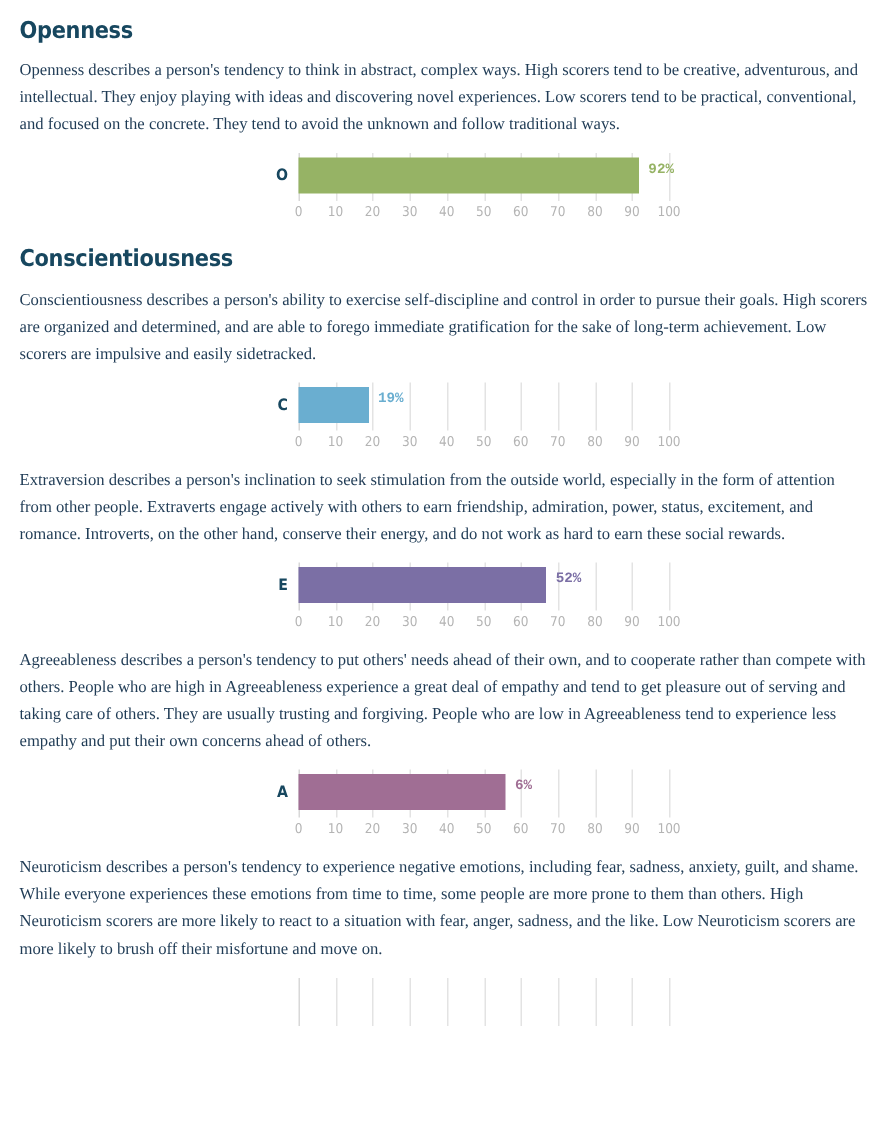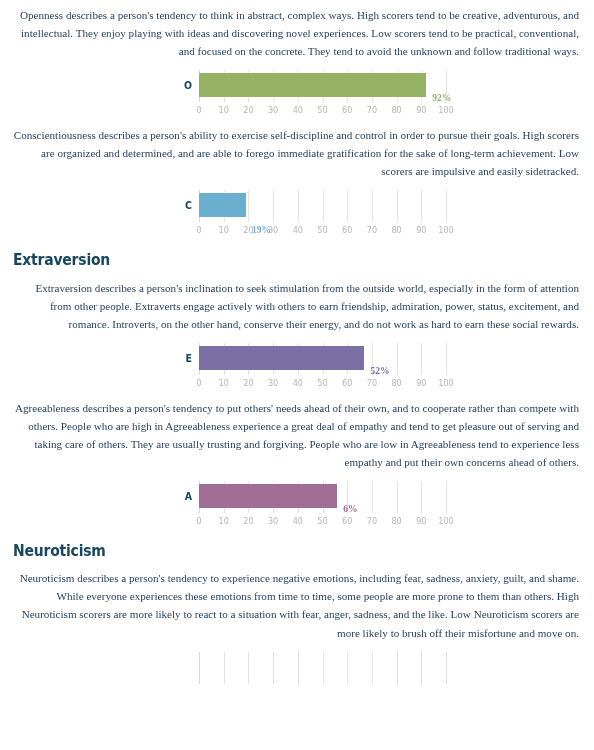--- a/index.html
+++ b/index.html
@@ -33,21 +33,21 @@
     padding: 10px 0 2px 0;
     line-height: 1.3;
   }
   .trait-desc {
     font-family: "Liberation Serif", serif;
     font-size: 11.1px;
     line-height: 1.63;
     color: #1f3b55;
     margin: 6px 0 0 0;
     padding: 0;
-    text-align: right;
+    text-align: left;
     max-width: 566px;
   }
   .chart-wrap {
     margin: 10px 0 0 0;
     padding: 0;
     position: relative;
     height: 50px;
   }
   .chart {
     position: relative;
@@ -82,22 +82,22 @@
     background: #e3e3e3;
   }
   .bar {
     position: absolute;
     left: 0;
     top: 3px;
     height: 24px;
   }
   .bar-value {
     position: absolute;
-    top: 22px;
-    font-family: Liberation Serif, serif;
+    top: 4px;
+    font-family: Liberation Mono, monospace;
     font-weight: bold;
     font-size: 9.5px;
     line-height: 13px;
     white-space: nowrap;
   }
   .ticks {
     position: absolute;
     left: 0;
     top: 34px;
     width: 247px;
@@ -113,20 +113,21 @@
     line-height: 13px;
     white-space: nowrap;
   }
 </style>
 </head>
 <body>
 
 <div class="page">
 
 <div class="trait-section">
+      <h2 class="trait-title">Openness</h2>
       <p class="trait-desc">Openness describes a person's tendency to think in abstract, complex ways. High scorers tend to be creative, adventurous, and intellectual. They enjoy playing with ideas and discovering novel experiences. Low scorers tend to be practical, conventional, and focused on the concrete. They tend to avoid the unknown and follow traditional ways.</p>
       <div class="chart-wrap">
         <div class="chart">
           <span class="axis-label">O</span>
           <div class="gridlines">
             <div class="gridline" style="left: 0px; background: rgb(216, 216, 216);"></div>
             <div class="gridline" style="left: 24.7px;"></div>
             <div class="gridline" style="left: 49.4px;"></div>
             <div class="gridline" style="left: 74.1px;"></div>
             <div class="gridline" style="left: 98.8px;"></div>
@@ -149,57 +150,57 @@
             <span class="tick" style="left: 148.2px;">60</span>
             <span class="tick" style="left: 172.9px;">70</span>
             <span class="tick" style="left: 197.6px;">80</span>
             <span class="tick" style="left: 222.3px;">90</span>
             <span class="tick" style="left: 247px;">100</span>
           </div>
         </div>
       </div>
     </div>
     <div class="trait-section">
+      <h2 class="trait-title">Conscientiousness</h2>
       <p class="trait-desc">Conscientiousness describes a person's ability to exercise self-discipline and control in order to pursue their goals. High scorers are organized and determined, and are able to forego immediate gratification for the sake of long-term achievement. Low scorers are impulsive and easily sidetracked.</p>
       <div class="chart-wrap">
         <div class="chart">
           <span class="axis-label">C</span>
           <div class="gridlines">
             <div class="gridline" style="left: 0px; background: rgb(216, 216, 216);"></div>
             <div class="gridline" style="left: 24.7px;"></div>
             <div class="gridline" style="left: 49.4px;"></div>
             <div class="gridline" style="left: 74.1px;"></div>
             <div class="gridline" style="left: 98.8px;"></div>
             <div class="gridline" style="left: 123.5px;"></div>
             <div class="gridline" style="left: 148.2px;"></div>
             <div class="gridline" style="left: 172.9px;"></div>
             <div class="gridline" style="left: 197.6px;"></div>
             <div class="gridline" style="left: 222.3px;"></div>
             <div class="gridline" style="left: 247px;"></div>
           </div>
           <div class="bar" style="width: 46.93px; background: rgb(106, 174, 208);"></div>
-          <span class="bar-value" style="left: 52.93px; color: rgb(106, 174, 208); margin-top: 12px;">19%</span>
-          <div class="ticks">
-            <span class="tick" style="left: 0px;">0</span>
-            <span class="tick" style="left: 24.7px;">10</span>
-            <span class="tick" style="left: 49.4px;">20</span>
-            <span class="tick" style="left: 74.1px;">30</span>
-            <span class="tick" style="left: 98.8px;">40</span>
-            <span class="tick" style="left: 123.5px;">50</span>
-            <span class="tick" style="left: 148.2px;">60</span>
-            <span class="tick" style="left: 172.9px;">70</span>
-            <span class="tick" style="left: 197.6px;">80</span>
-            <span class="tick" style="left: 222.3px;">90</span>
-            <span class="tick" style="left: 247px;">100</span>
-          </div>
-        </div>
-      </div>
-    </div>
-    <div class="trait-section">
-      <h2 class="trait-title">Extraversion</h2>
+          <span class="bar-value" style="left: 52.93px; color: rgb(106, 174, 208);">19%</span>
+          <div class="ticks">
+            <span class="tick" style="left: 0px;">0</span>
+            <span class="tick" style="left: 24.7px;">10</span>
+            <span class="tick" style="left: 49.4px;">20</span>
+            <span class="tick" style="left: 74.1px;">30</span>
+            <span class="tick" style="left: 98.8px;">40</span>
+            <span class="tick" style="left: 123.5px;">50</span>
+            <span class="tick" style="left: 148.2px;">60</span>
+            <span class="tick" style="left: 172.9px;">70</span>
+            <span class="tick" style="left: 197.6px;">80</span>
+            <span class="tick" style="left: 222.3px;">90</span>
+            <span class="tick" style="left: 247px;">100</span>
+          </div>
+        </div>
+      </div>
+    </div>
+    <div class="trait-section">
       <p class="trait-desc">Extraversion describes a person's inclination to seek stimulation from the outside world, especially in the form of attention from other people. Extraverts engage actively with others to earn friendship, admiration, power, status, excitement, and romance. Introverts, on the other hand, conserve their energy, and do not work as hard to earn these social rewards.</p>
       <div class="chart-wrap">
         <div class="chart">
           <span class="axis-label">E</span>
           <div class="gridlines">
             <div class="gridline" style="left: 0px; background: rgb(216, 216, 216);"></div>
             <div class="gridline" style="left: 24.7px;"></div>
             <div class="gridline" style="left: 49.4px;"></div>
             <div class="gridline" style="left: 74.1px;"></div>
             <div class="gridline" style="left: 98.8px;"></div>
@@ -258,21 +259,20 @@
             <span class="tick" style="left: 148.2px;">60</span>
             <span class="tick" style="left: 172.9px;">70</span>
             <span class="tick" style="left: 197.6px;">80</span>
             <span class="tick" style="left: 222.3px;">90</span>
             <span class="tick" style="left: 247px;">100</span>
           </div>
         </div>
       </div>
     </div>
     <div class="trait-section">
-      <h2 class="trait-title">Neuroticism</h2>
       <p class="trait-desc">Neuroticism describes a person's tendency to experience negative emotions, including fear, sadness, anxiety, guilt, and shame. While everyone experiences these emotions from time to time, some people are more prone to them than others. High Neuroticism scorers are more likely to react to a situation with fear, anger, sadness, and the like. Low Neuroticism scorers are more likely to brush off their misfortune and move on.</p>
       <div class="chart-wrap">
         <div class="chart">
           <div class="gridlines">
             <div class="gridline" style="left: 0px; background: rgb(216, 216, 216);"></div>
             <div class="gridline" style="left: 24.7px;"></div>
             <div class="gridline" style="left: 49.4px;"></div>
             <div class="gridline" style="left: 74.1px;"></div>
             <div class="gridline" style="left: 98.8px;"></div>
             <div class="gridline" style="left: 123.5px;"></div>

